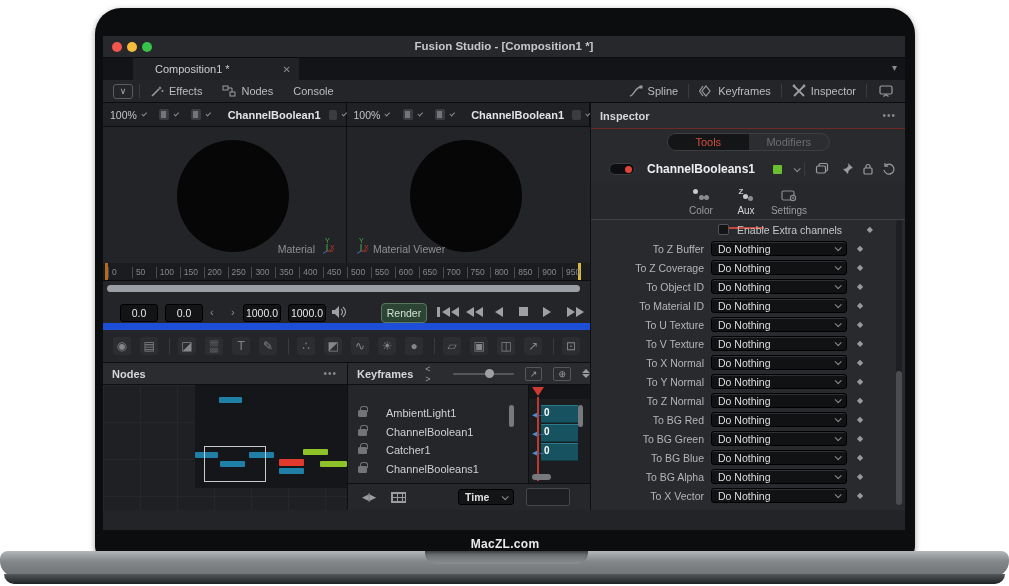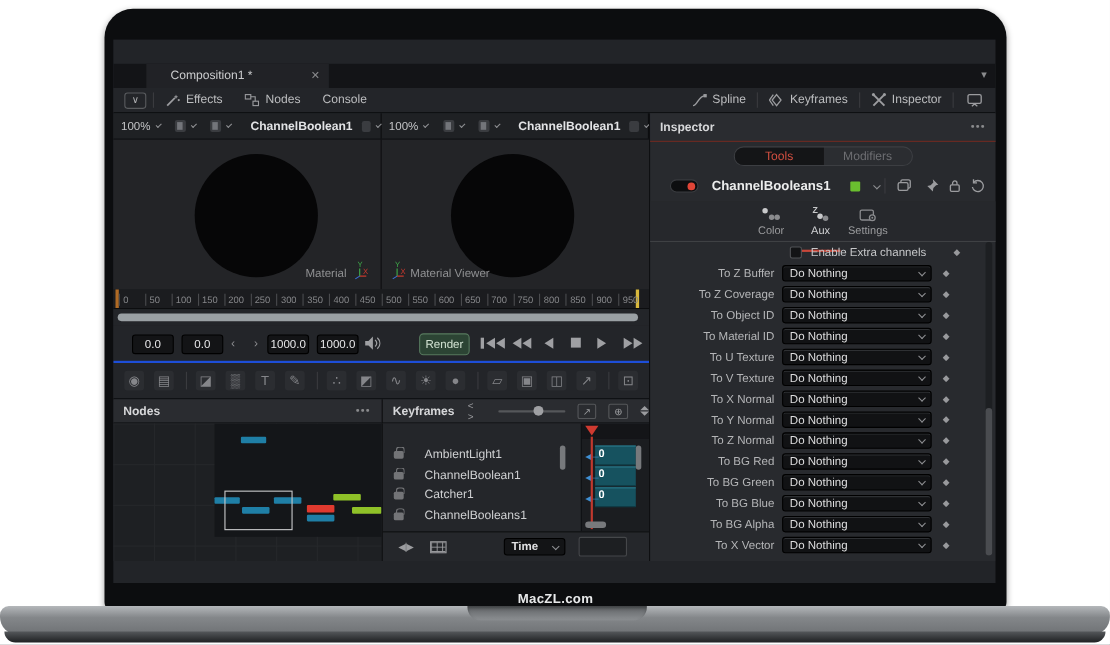--- a/index.html
+++ b/index.html
@@ -84,21 +84,21 @@
   .rmark { position:absolute; top:0; width:3px; height:18px; }
   .rmark.start { left:2px; background:#b06a24; }
   .rmark.end { left:475px; background:#d8b83c; }
 
   .scrollrow { position:absolute; left:0; top:245px; width:487px; height:15px; background:#232529; }
   .hscroll { position:absolute; left:4px; top:4px; width:473px; height:7px;
     background:#9aa0a4; border-radius:4px; }
 
   
   .transport { position:absolute; left:0; top:260px; width:487px; height:34px;
-    background:#232529; border-bottom:2px solid #1d4ed8; }
+    background:#232529; border-bottom:7px solid #1d4ed8; }
   .tfield { position:absolute; top:8px; width:38px; height:18px; background:#131416;
     border:1px solid #000; border-radius:3px; color:#e8e8ea; font-size:10.5px;
     text-align:center; line-height:16px; }
   .tarrow { position:absolute; top:10px; color:#8d8e91; font-size:11px; }
   .spk { position:absolute; left:228px; top:9px; }
   .render-btn { position:absolute; left:278px; top:7px; width:46px; height:20px;
     background:#2c4434; border:1px solid #57795e; border-radius:4px; color:#d2e2d2;
     font-size:10.5px; text-align:center; line-height:18px; }
   .pb { position:absolute; top:11px; display:flex; align-items:center; gap:1px; }
   .tri-l { width:0; height:0; border-right:8px solid #9fa0a3; border-top:5px solid transparent;
@@ -230,20 +230,26 @@
 </head>
 <body>
 
 <div class="laptop">
   <div class="bezel">
     <div class="brand">MacZL.com</div>
   </div>
 
   <div class="screen">
 
+    <div class="titlebar">
+      <span class="tl r"></span>
+      <span class="tl y"></span>
+      <span class="tl g"></span>
+      <div class="wtitle">Fusion Studio - [Composition1 *]</div>
+    </div>
 
     <div class="tabbar">
       <div class="tab">
         <span class="tab-label">Composition1 *</span>
         <span class="tab-close">✕</span>
       </div>
       <span class="tab-overflow">▾</span>
     </div>
 
     <div class="maintoolbar">

